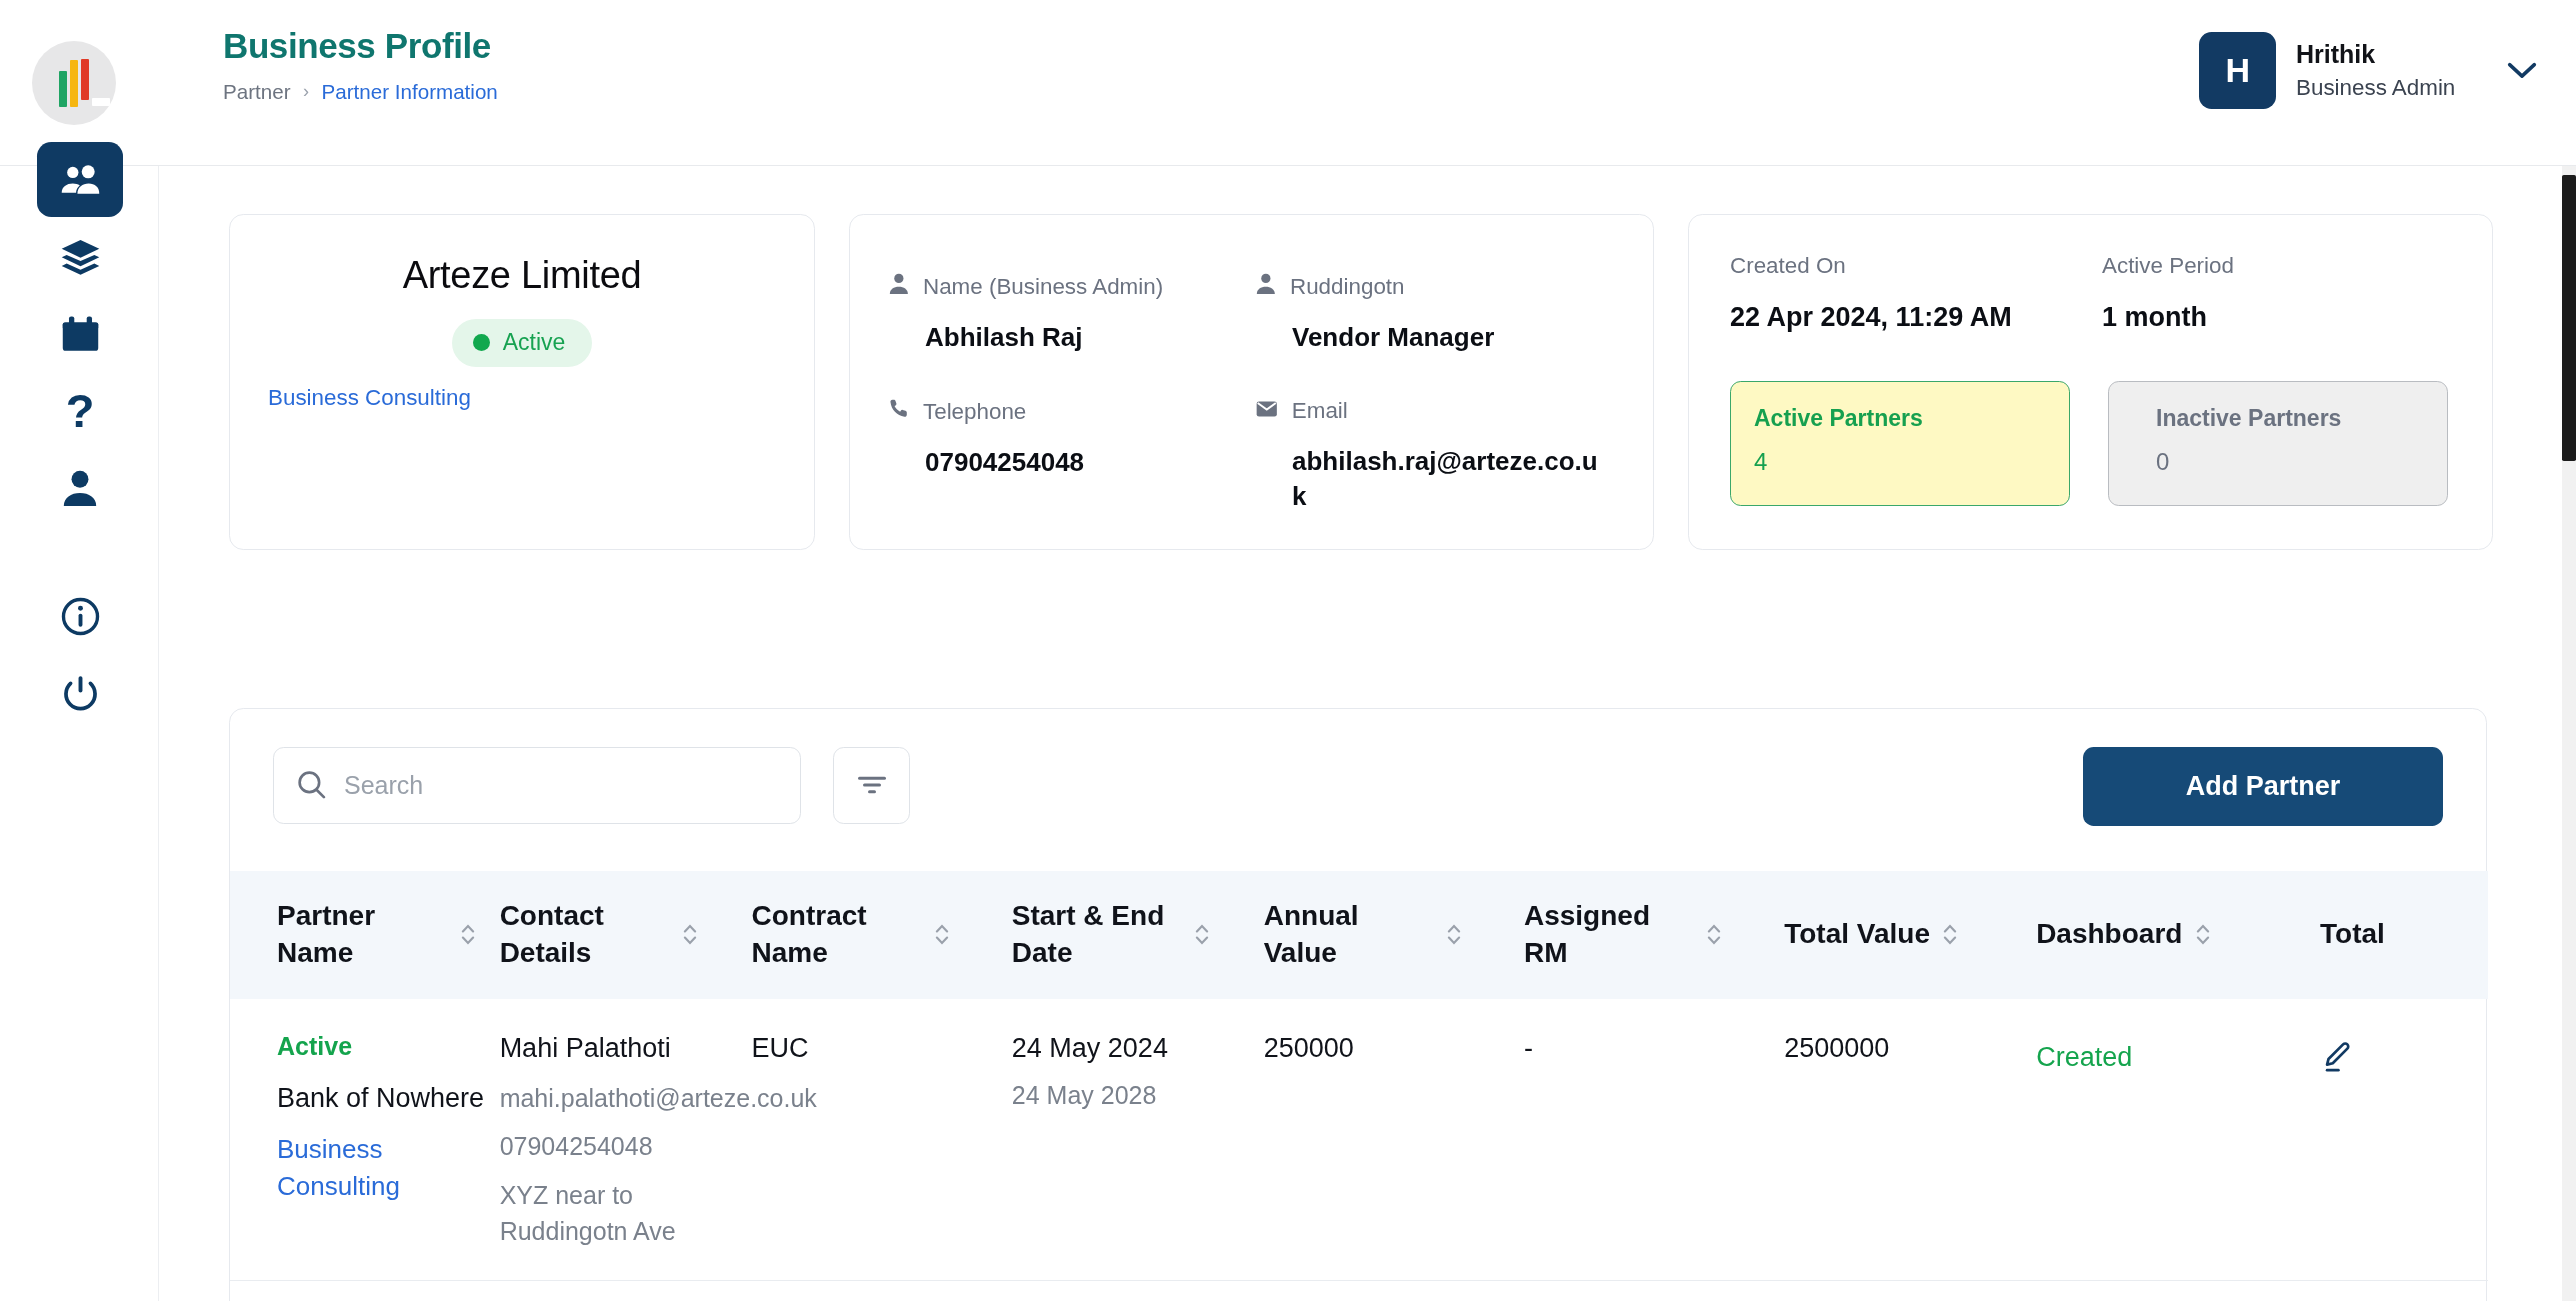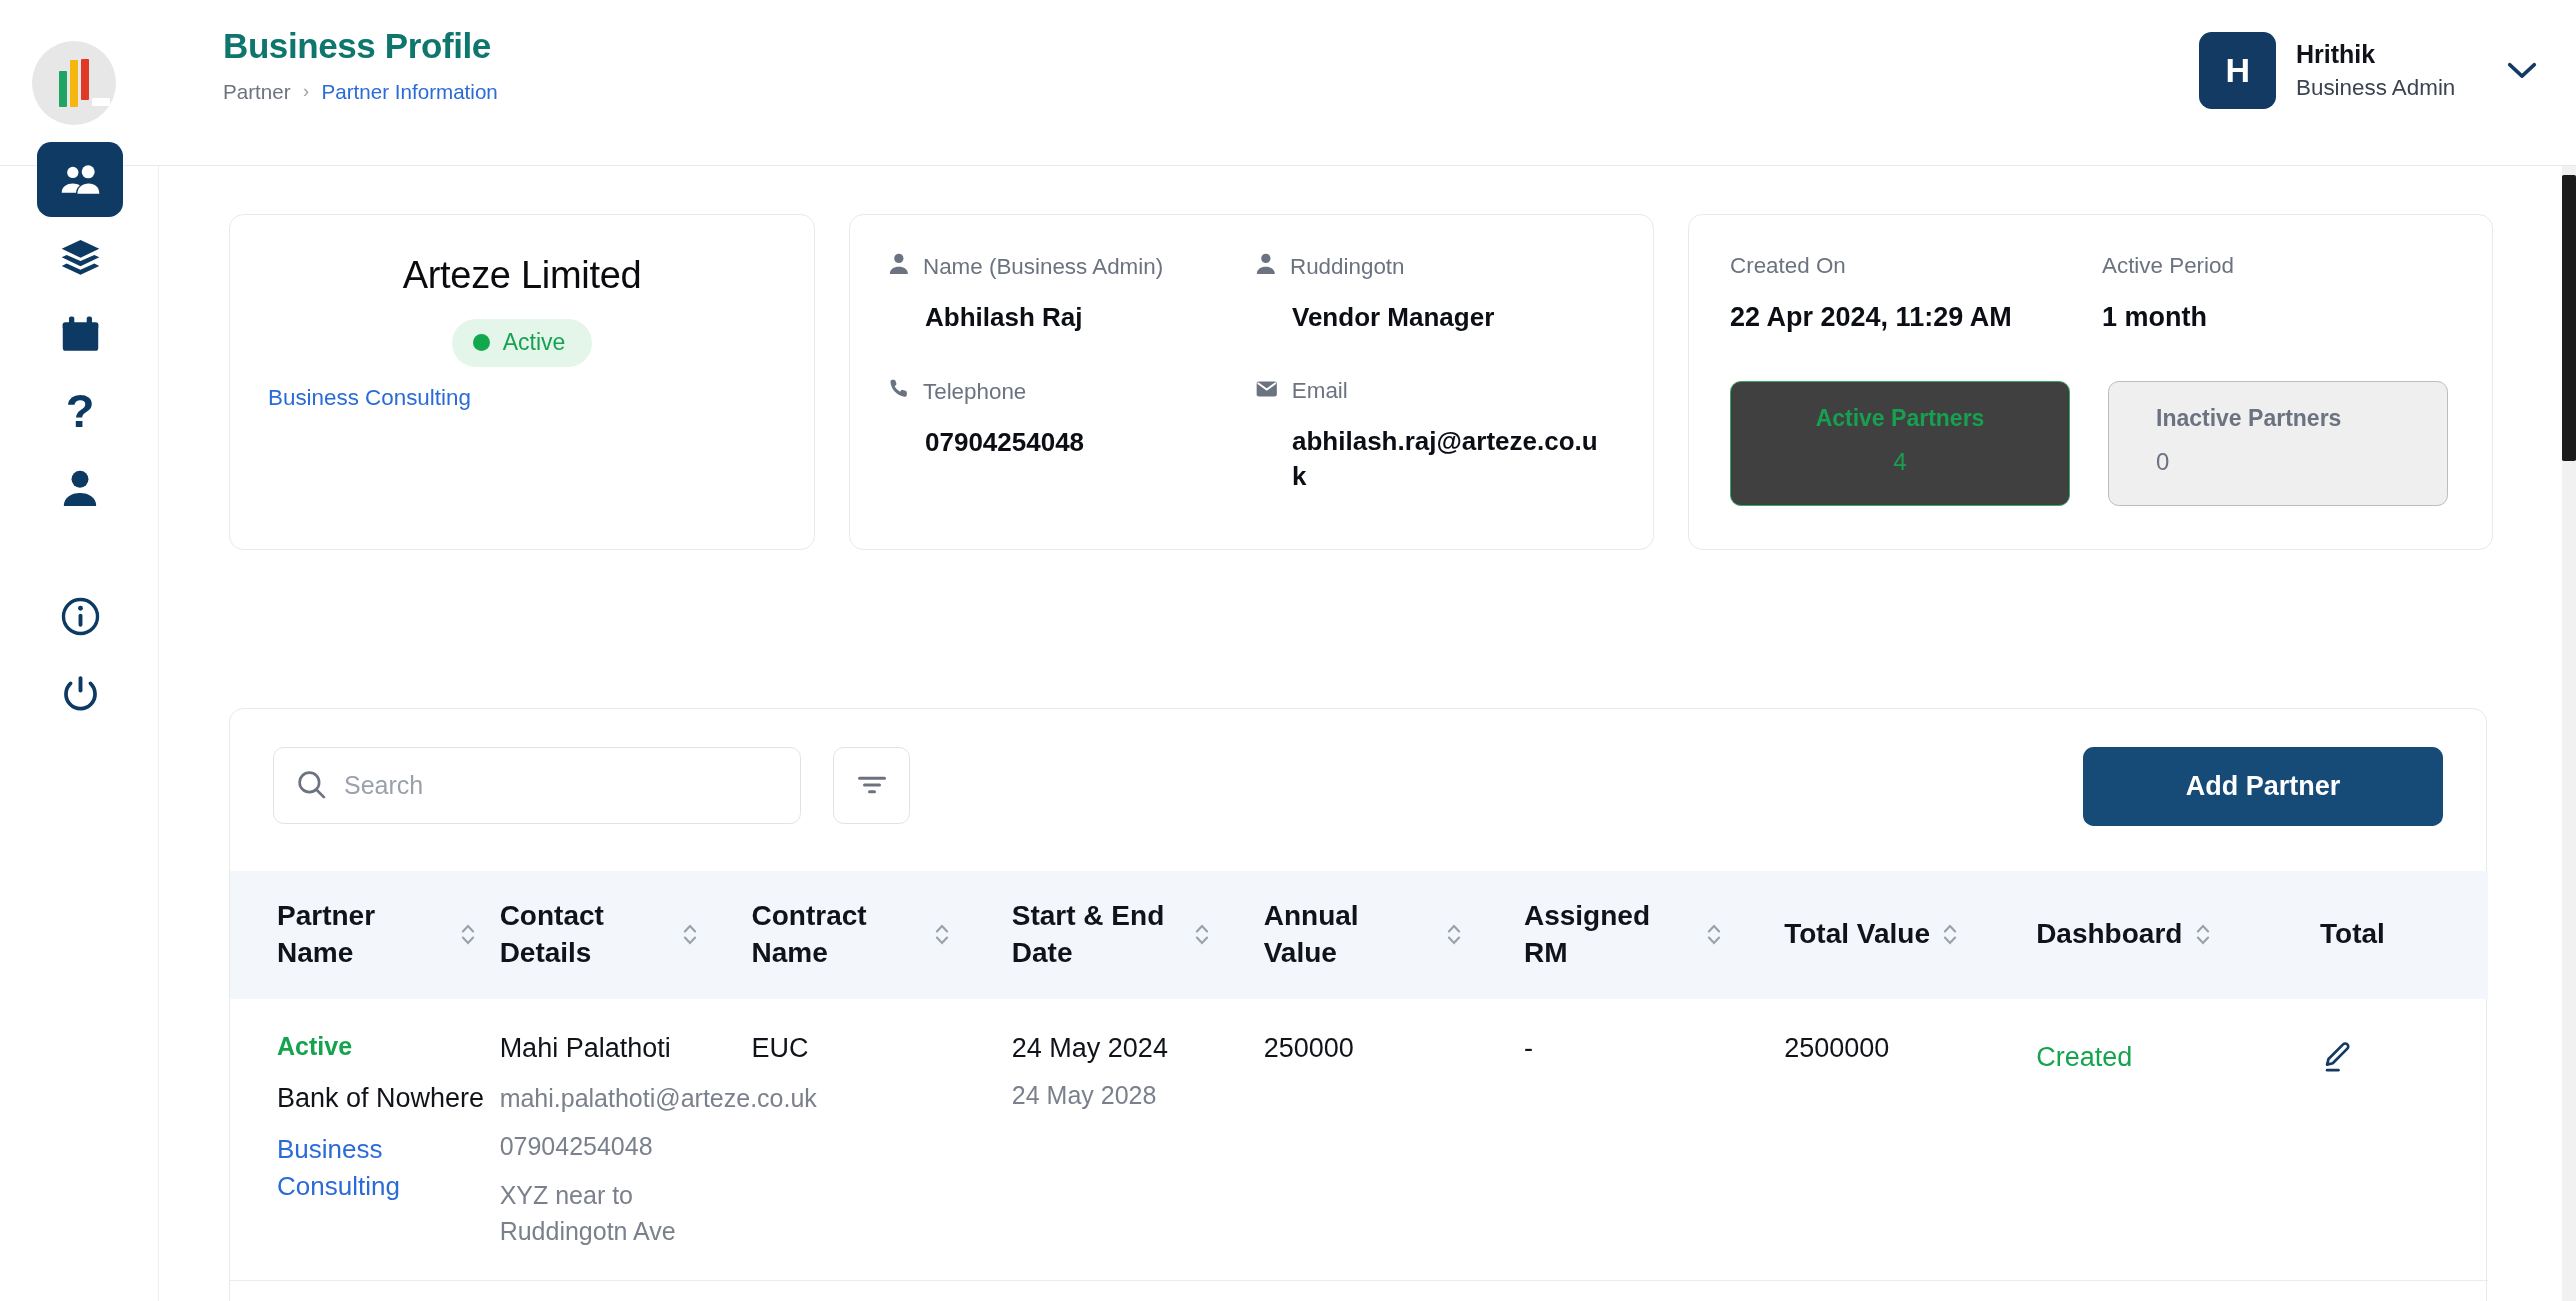--- a/index.html
+++ b/index.html
@@ -111,42 +111,42 @@
     margin-top: 18px; font-size: 22.4px; color: #2a6bd8;
   }
   .company-address {
     margin-top: 43px; font-size: 29.5px; color: #101319; line-height: 1.42;
     max-width: 501px;
   }
 
   .card-contact { width: 805px; height: 336px; padding: 38px 39px; }
   .contact-grid {
     display: grid; grid-template-columns: 1fr 1fr;
-    row-gap: 43px; column-gap: 9px;
+    row-gap: 43px; column-gap: 9px; margin-top: 20px;
   }
   .field-label {
     display: flex; align-items: center; gap: 14.3px;
     font-size: 22.4px; color: #6b7280;
   }
   .field-value {
     margin-top: 19.7px; margin-left: 36px;
     font-size: 26px; font-weight: 700; color: #0b0e14;
     line-height: 1.34; max-width: 313px; word-break: break-word;
   }
 
   .card-meta { width: 805px; height: 336px; padding: 38px 41px; }
   .meta-grid { display: grid; grid-template-columns: 1fr 1fr; column-gap: 23px; }
   .meta-label { font-size: 22.4px; color: #6b7280; }
   .meta-value { margin-top: 23px; font-size: 27px; font-weight: 700; color: #0b0e14; }
   .stat-row { display: flex; gap: 38px; margin-top: 48px; }
   .stat-box {
     width: 340px; height: 125px; border-radius: 10.7px;
     padding: 23px 23px; display: flex; flex-direction: column; gap: 16px;
   }
-  .stat-active { background: #404040; border: 0.9px solid #3aa76a; text-align: center; }
+  .stat-active { background: #fef9c3; border: 0.9px solid #3aa76a; }
   .stat-inactive { background: #efefef; border: 0.9px solid #b9bcc1; padding-left: 47px; }
   .stat-title { font-size: 23px; font-weight: 700; }
   .stat-num { font-size: 24px; }
   .stat-active .stat-title, .stat-active .stat-num { color: #16a04f; }
   .stat-inactive .stat-title, .stat-inactive .stat-num { color: #6b7280; }
 
   
   .panel {
     position: absolute; left: 228px; top: 542px;
     width: 2258px; min-height: 716px;

